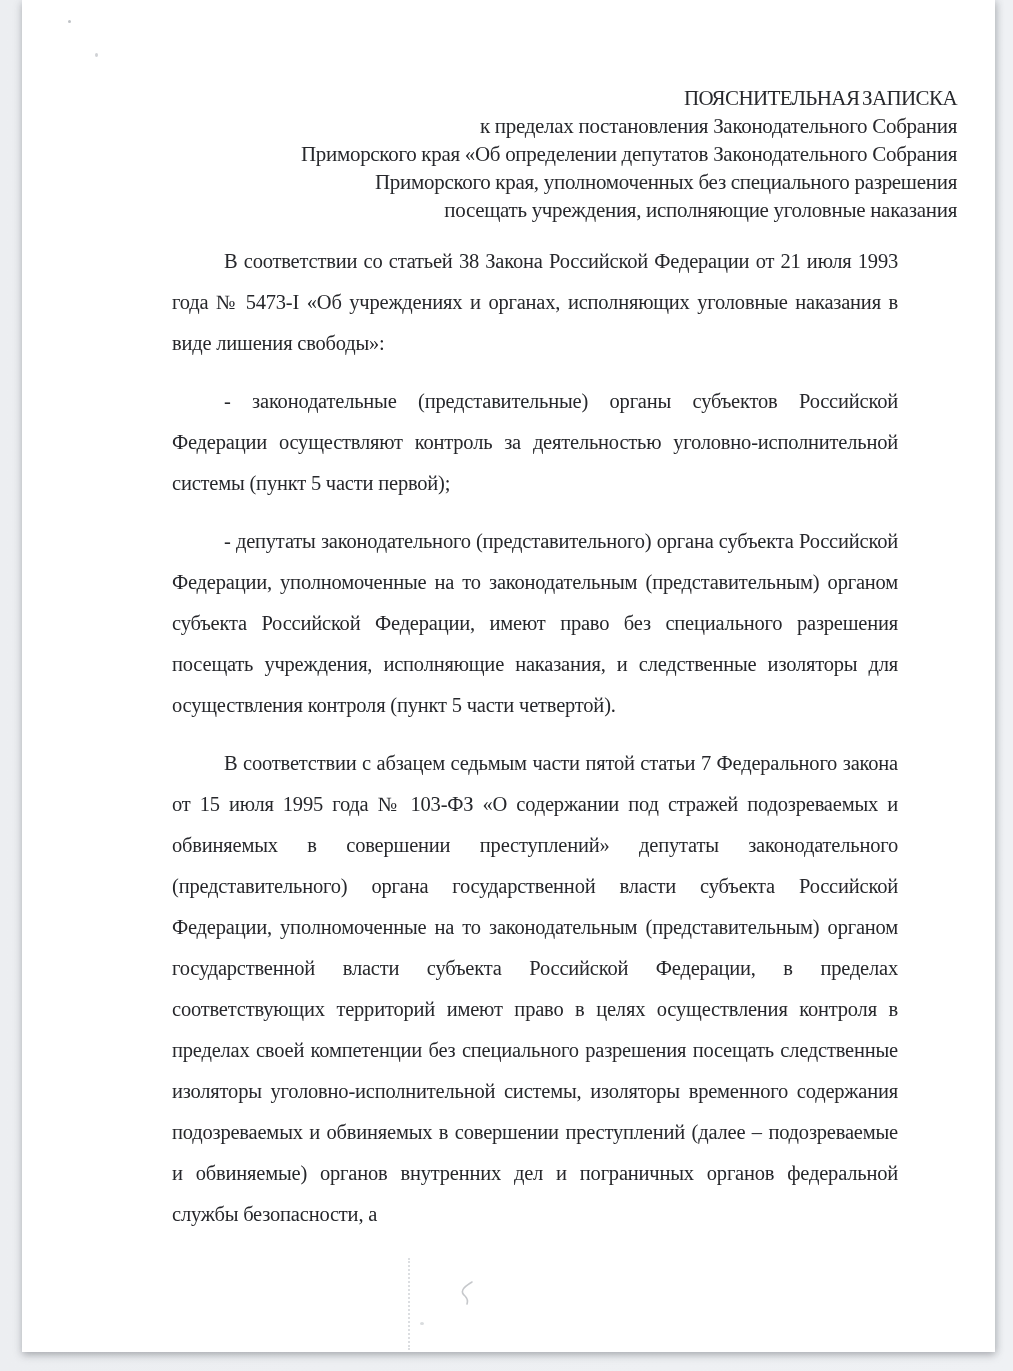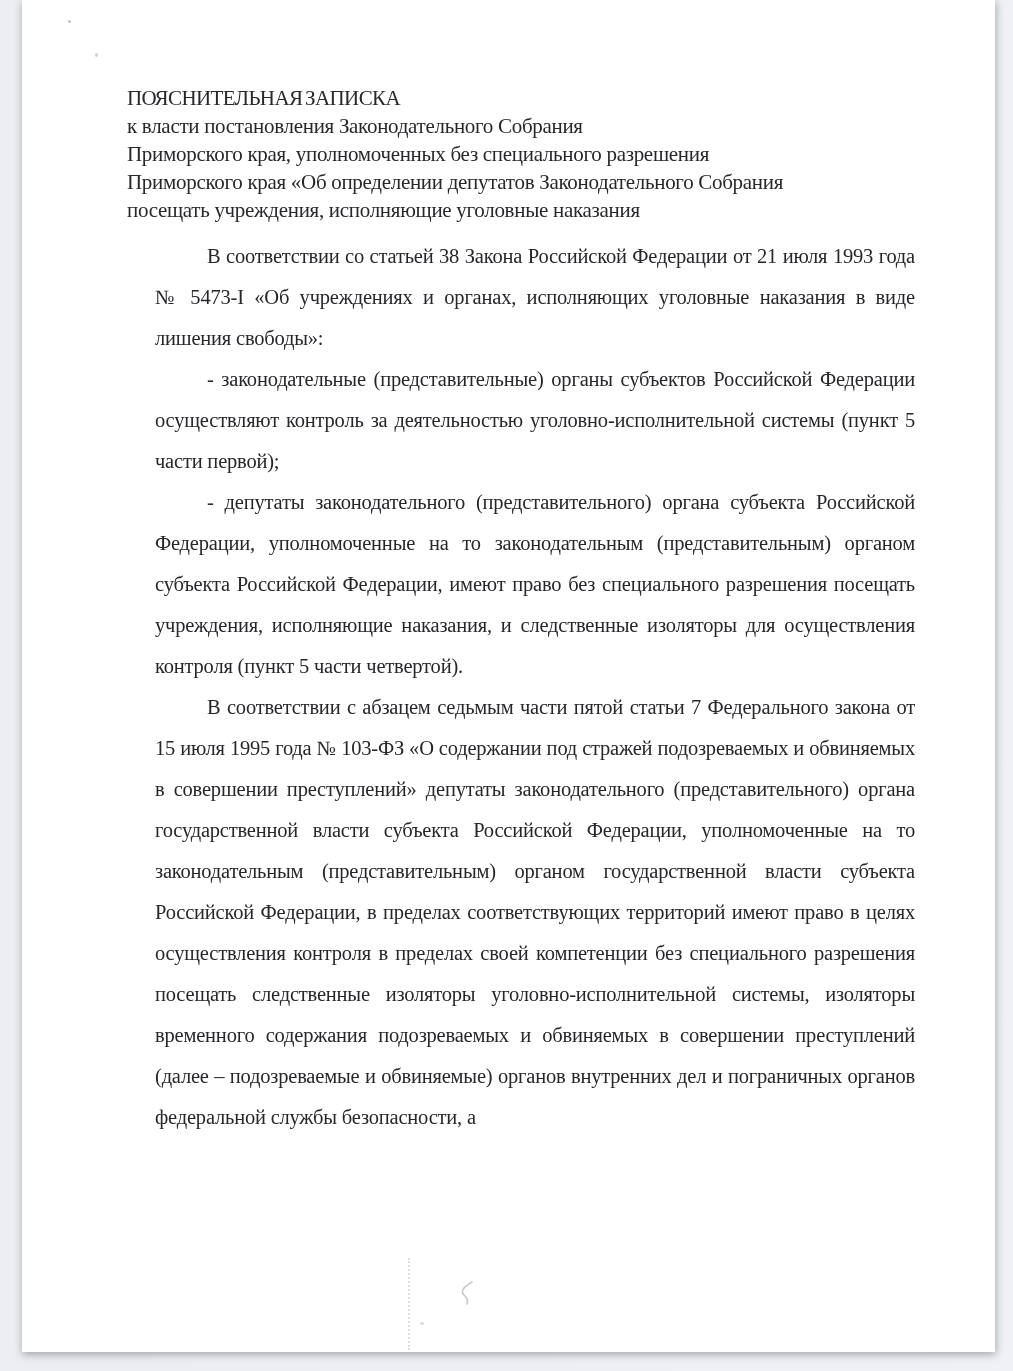--- a/index.html
+++ b/index.html
@@ -23,41 +23,41 @@
     top: 0;
     width: 973px;
     height: 1352px;
     background: #ffffff;
     box-shadow: 0 3px 8px rgba(60, 64, 72, 0.35), 3px 0 7px rgba(60, 64, 72, 0.10);
   }
   .heading {
     margin: 84px auto 0 auto;
     width: 830px;
     margin-left: 105px;
-    text-align: left;
+    text-align: right;
     color: #27282c;
     font-size: 21px;
     line-height: 28px;
     letter-spacing: -0.3px;
   }
   .heading .title-line {
     letter-spacing: -0.6px;
     word-spacing: -2px;
   }
   .content {
     margin: 12px 0 0 133px;
     width: 760px;
     color: #26272b;
     font-size: 20.5px;
     line-height: 41px;
     text-align: justify;
     letter-spacing: -0.2px;
   }
   .content p {
-    margin: 0;
+    margin: 17px;
     padding: 0;
     text-indent: 52px;
   }
   
   .speck {
     position: absolute;
     border-radius: 50%;
     background: #a9adb3;
   }
   .speck-1 { left: 46px; top: 20px; width: 3px; height: 3px; opacity: 0.75; }
@@ -90,23 +90,23 @@
   }
 </style>
 </head>
 <body>
 
 <div class="viewer">
   <div class="page">
 
     <div class="heading">
       <div class="title-line">ПОЯСНИТЕЛЬНАЯ ЗАПИСКА</div>
-      <div>к власти постановления Законодательного Собрания</div>
+      <div>к пределах постановления Законодательного Собрания</div>
+      <div>Приморского края «Об определении депутатов Законодательного Собрания</div>
       <div>Приморского края, уполномоченных без специального разрешения</div>
-      <div>Приморского края «Об определении депутатов Законодательного Собрания</div>
       <div>посещать учреждения, исполняющие уголовные наказания</div>
     </div>
 
     <div class="content">
       <p>В соответствии со статьей 38 Закона Российской Федерации от 21 июля 1993 года № 5473-I «Об учреждениях и органах, исполняющих уголовные наказания в виде лишения свободы»:</p>
       <p>- законодательные (представительные) органы субъектов Российской Федерации осуществляют контроль за деятельностью уголовно-исполнительной системы (пункт 5 части первой);</p>
       <p>- депутаты законодательного (представительного) органа субъекта Российской Федерации, уполномоченные на то законодательным (представительным) органом субъекта Российской Федерации, имеют право без специального разрешения посещать учреждения, исполняющие наказания, и следственные изоляторы для осуществления контроля (пункт 5 части четвертой).</p>
       <p>В соответствии с абзацем седьмым части пятой статьи 7 Федерального закона от 15 июля 1995 года № 103-ФЗ «О содержании под стражей подозреваемых и обвиняемых в совершении преступлений» депутаты законодательного (представительного) органа государственной власти субъекта Российской Федерации, уполномоченные на то законодательным (представительным) органом государственной власти субъекта Российской Федерации, в пределах соответствующих территорий имеют право в целях осуществления контроля в пределах своей компетенции без специального разрешения посещать следственные изоляторы уголовно-исполнительной системы, изоляторы временного содержания подозреваемых и обвиняемых в совершении преступлений (далее – подозреваемые и обвиняемые) органов внутренних дел и пограничных органов федеральной службы безопасности, а</p>
     </div>
 

